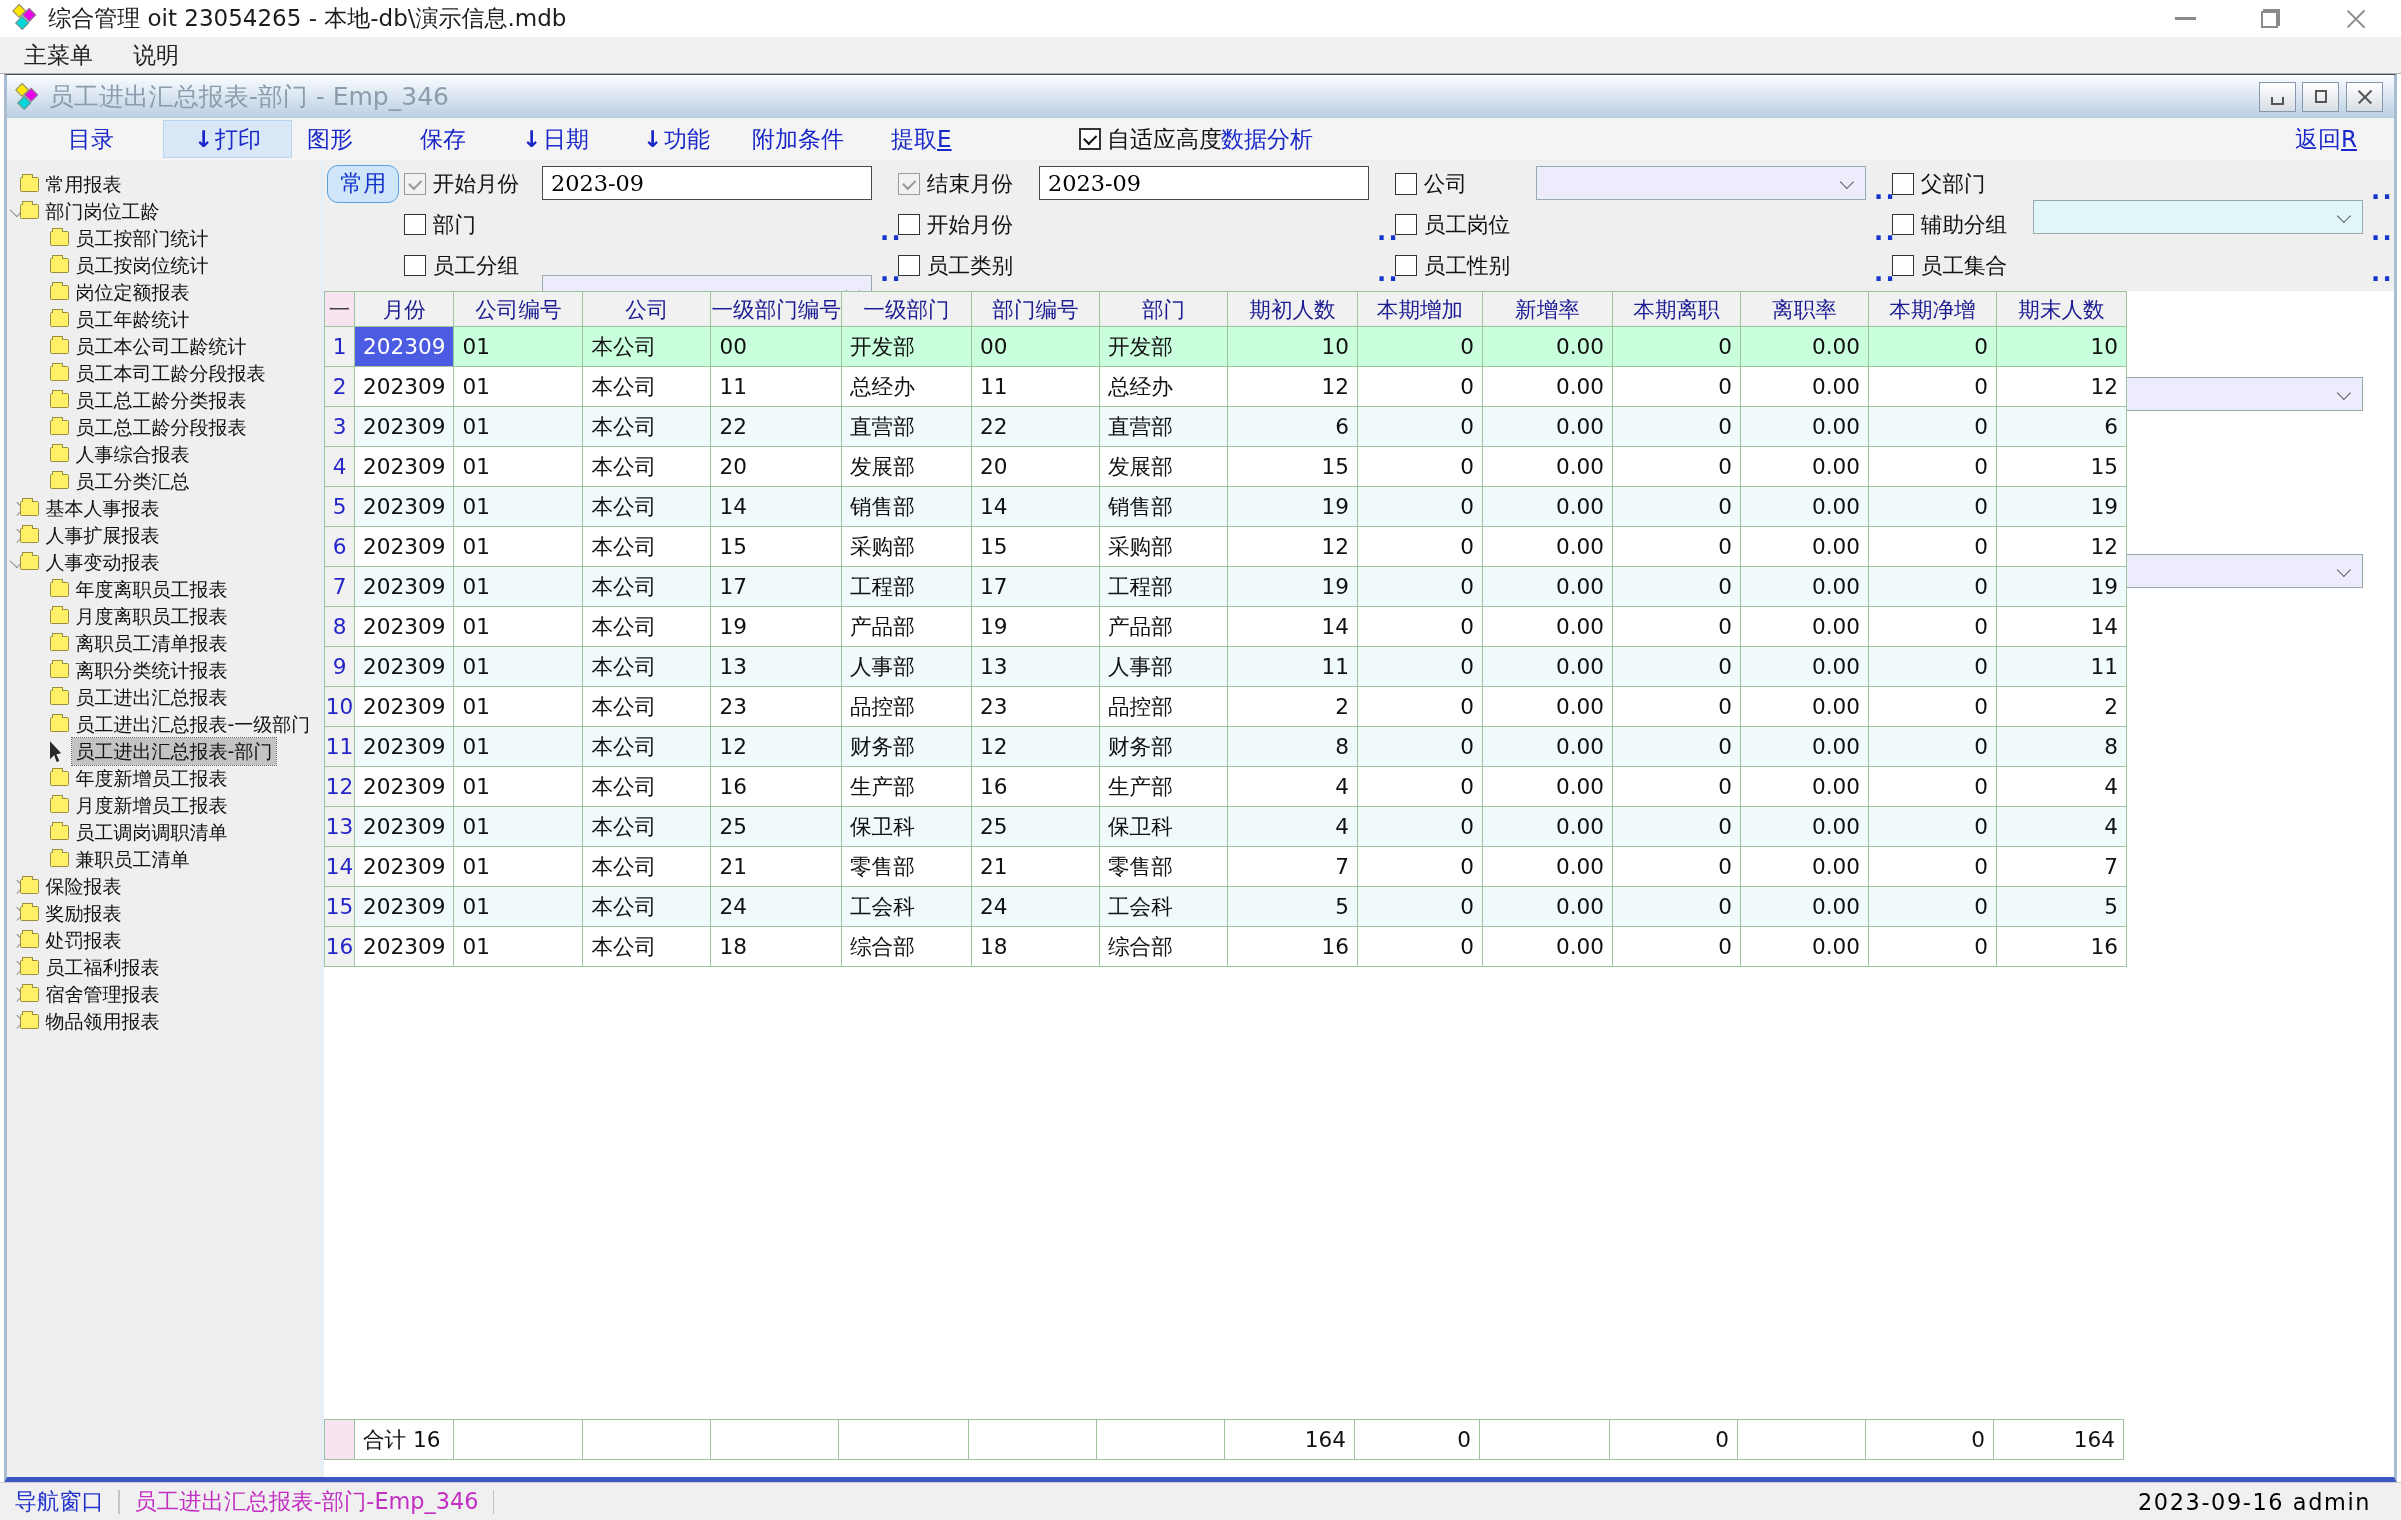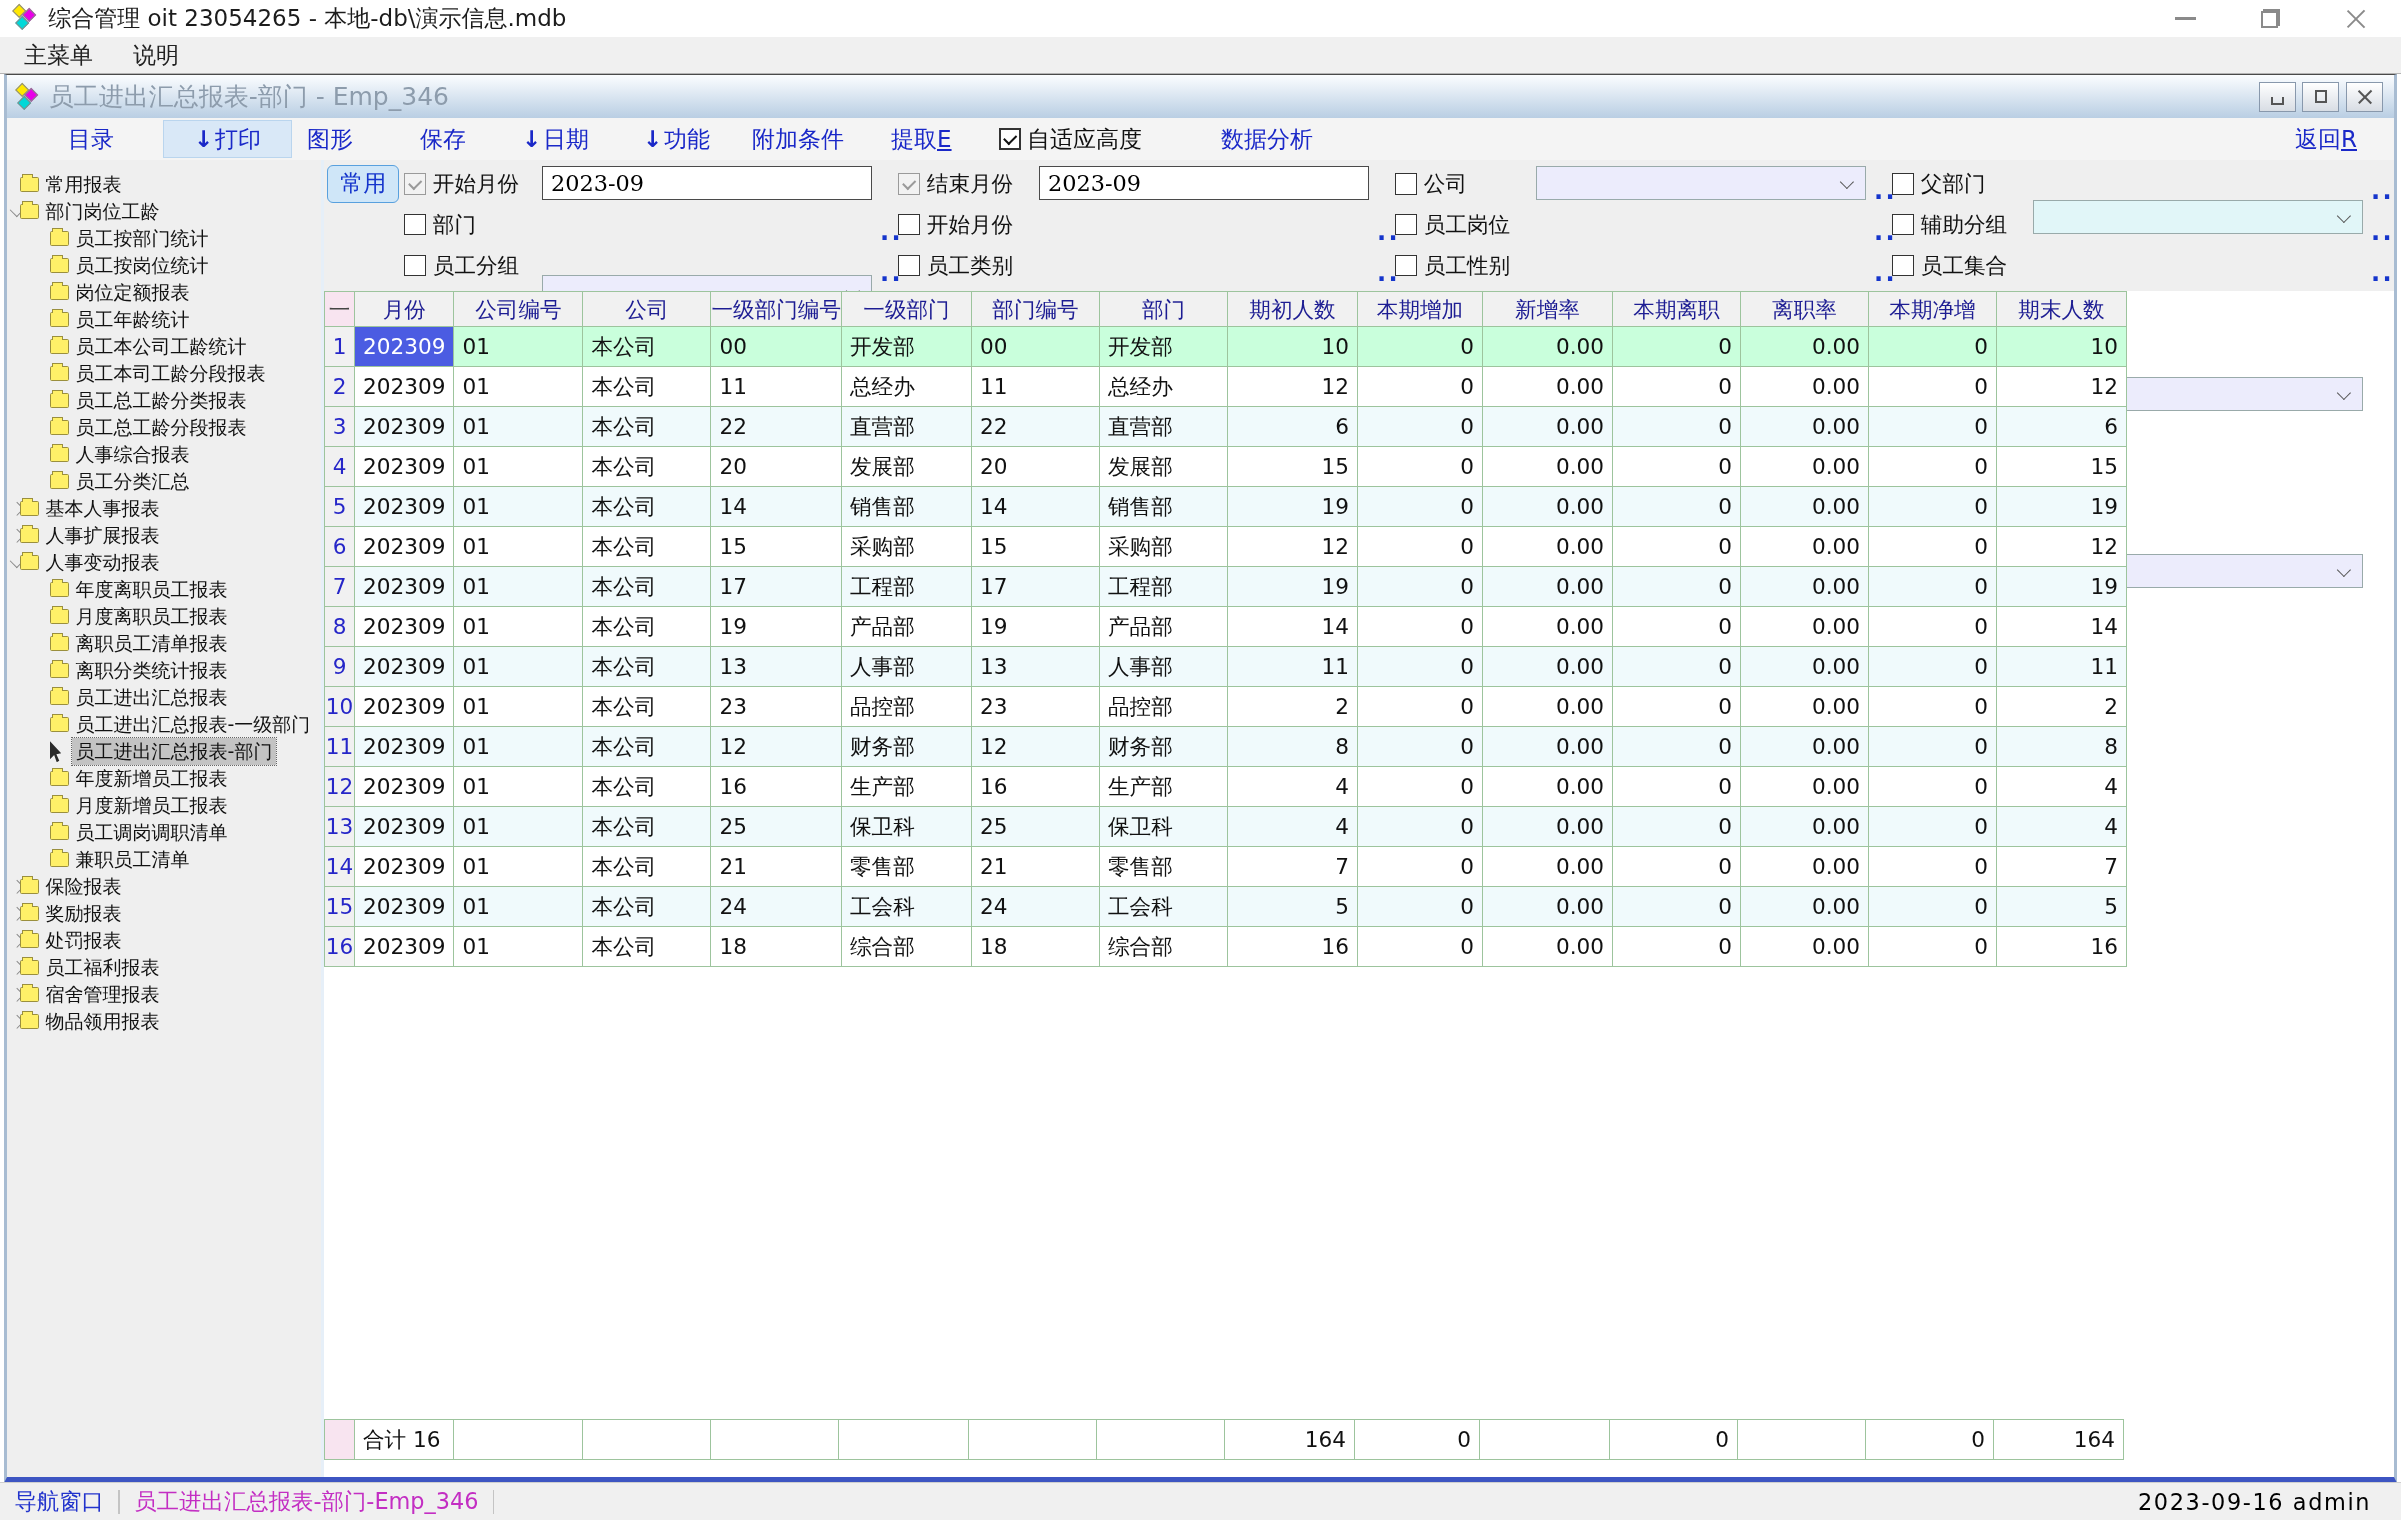--- a/index.html
+++ b/index.html
@@ -51,21 +51,21 @@
   .ic-x2:before{transform:rotate(45deg)}
   .ic-x2:after{transform:rotate(-45deg)}
 
   
   .toolbar{position:relative;height:42px;background:#f4f4f4;font-size:23px}
   .tb-item{position:absolute;top:5.6px;color:var(--blue);font-family:var(--serif);cursor:pointer;white-space:nowrap}
   .tb-item u{text-decoration:underline}
   .tb-arrow{font-weight:bold;margin-right:1.6px}
   .t0{left:61px}.t1{left:157px;width:127px;text-align:center;background:#d9e8f7;outline:0.8px solid #bad5ee;top:3.2px;padding:2.4px 0}
   .t2{left:300px}.t3{left:413px}.t4{left:515px}.t5{left:636px}.t6{left:745px}.t7{left:884px}
-  .tb-fit{position:absolute;left:992px;top:5.6px;display:flex;align-items:center;gap:6.4px;font-size:23px;color:#111;font-family:var(--serif)}
+  .tb-fit{position:absolute;left:1072px;top:5.6px;display:flex;align-items:center;gap:6.4px;font-size:23px;color:#111;font-family:var(--serif)}
   .tb-analysis{position:absolute;left:1214px;top:5.6px;color:var(--blue);font-family:var(--serif);cursor:pointer}
   .tb-back{position:absolute;right:37px;top:5.6px;color:var(--blue);font-family:var(--serif);cursor:pointer}
 
   
   .content{position:absolute;left:0;right:0;top:85px;bottom:0;display:flex}
   .sidebar{width:317px;background:#efefef;border-right:3.2px solid #e6eff8;padding-top:11.2px;overflow:hidden;flex:0 0 317px}
   .tree-row{position:relative;height:27px;display:flex;align-items:center;font-size:19px;font-family:var(--serif);color:#111;cursor:pointer;white-space:nowrap}
   .lvl0{padding-left:13px}.lvl1{padding-left:43px}
   .chv{position:absolute;left:4.8px;width:9.6px;height:9.6px;border-right:1.6px solid #8a8a8a;border-bottom:1.6px solid #8a8a8a}
   .chv.collapsed{transform:rotate(-45deg)}
@@ -73,21 +73,21 @@
   .folder{position:relative;width:19px;height:15px;background:#fff068;border:0.8px solid #9a8f3e;border-radius:1.6px;margin-right:6.4px;flex:0 0 19px}
   .folder:before{content:"";position:absolute;top:-4px;left:0.8px;width:8.8px;height:3.2px;background:#fff068;border:0.8px solid #9a8f3e;border-bottom:none}
   .cursor-icon{width:16px;height:21px;margin-right:6.4px;flex:0 0 16px;background:#2a2a2a;
     clip-path:polygon(0 0,0 86%,26% 66%,42% 100%,58% 93%,40% 62%,70% 58%)}
   .tree-row.sel .tlabel{background:#c3c3c3;outline:0.8px dotted #666;padding:0.8px 3.2px}
 
   .main{position:relative;flex:1;background:#fff}
 
   
   .filters{position:absolute;top:0;left:0;right:0;height:131px;background:#efefef}
-  .quick-btn{position:absolute;left:3.2px;top:4.8px;width:72px;height:38px;background:#cfe6f8;border:1.6px solid #58a0de;border-radius:6px;
+  .quick-btn{position:absolute;left:3.2px;top:4.8px;width:72px;height:38px;background:#cfe6f8;border:1.6px solid #58a0de;border-radius:11px;
              color:#1535cc;font-size:23px;font-family:var(--serif);display:grid;place-items:center;cursor:pointer}
   .fslot{position:absolute;height:35px;display:flex;align-items:center}
   .r0{top:6.4px}.r1{top:47px}.r2{top:88px}
   .c1{left:80px}.c2{left:574px}.c3{left:1071px}.c4{left:1568px}
   .s1{left:218px;width:330px}.s2{left:715px;width:330px}.s3{left:1212px;width:330px}.s4{left:1709px;width:330px}
   .d1{left:556px}.d2{left:1053px}.d3{left:1550px}.d4{left:2047px}
   .fcheck{gap:7.2px;font-size:21.6px;font-family:var(--serif);color:#111;cursor:pointer;white-space:nowrap}
   .box{width:21.6px;height:21.6px;background:#fff;border:1.6px solid #333;display:grid;place-items:center;flex:0 0 21.6px}
   .box.chk:after{content:"";width:10.4px;height:5.6px;border-left:2.4px solid #111;border-bottom:2.4px solid #111;transform:rotate(-45deg);margin-bottom:3.2px}
   .box.dis{border-color:#9a9a9a;background:#f2f2f2}

